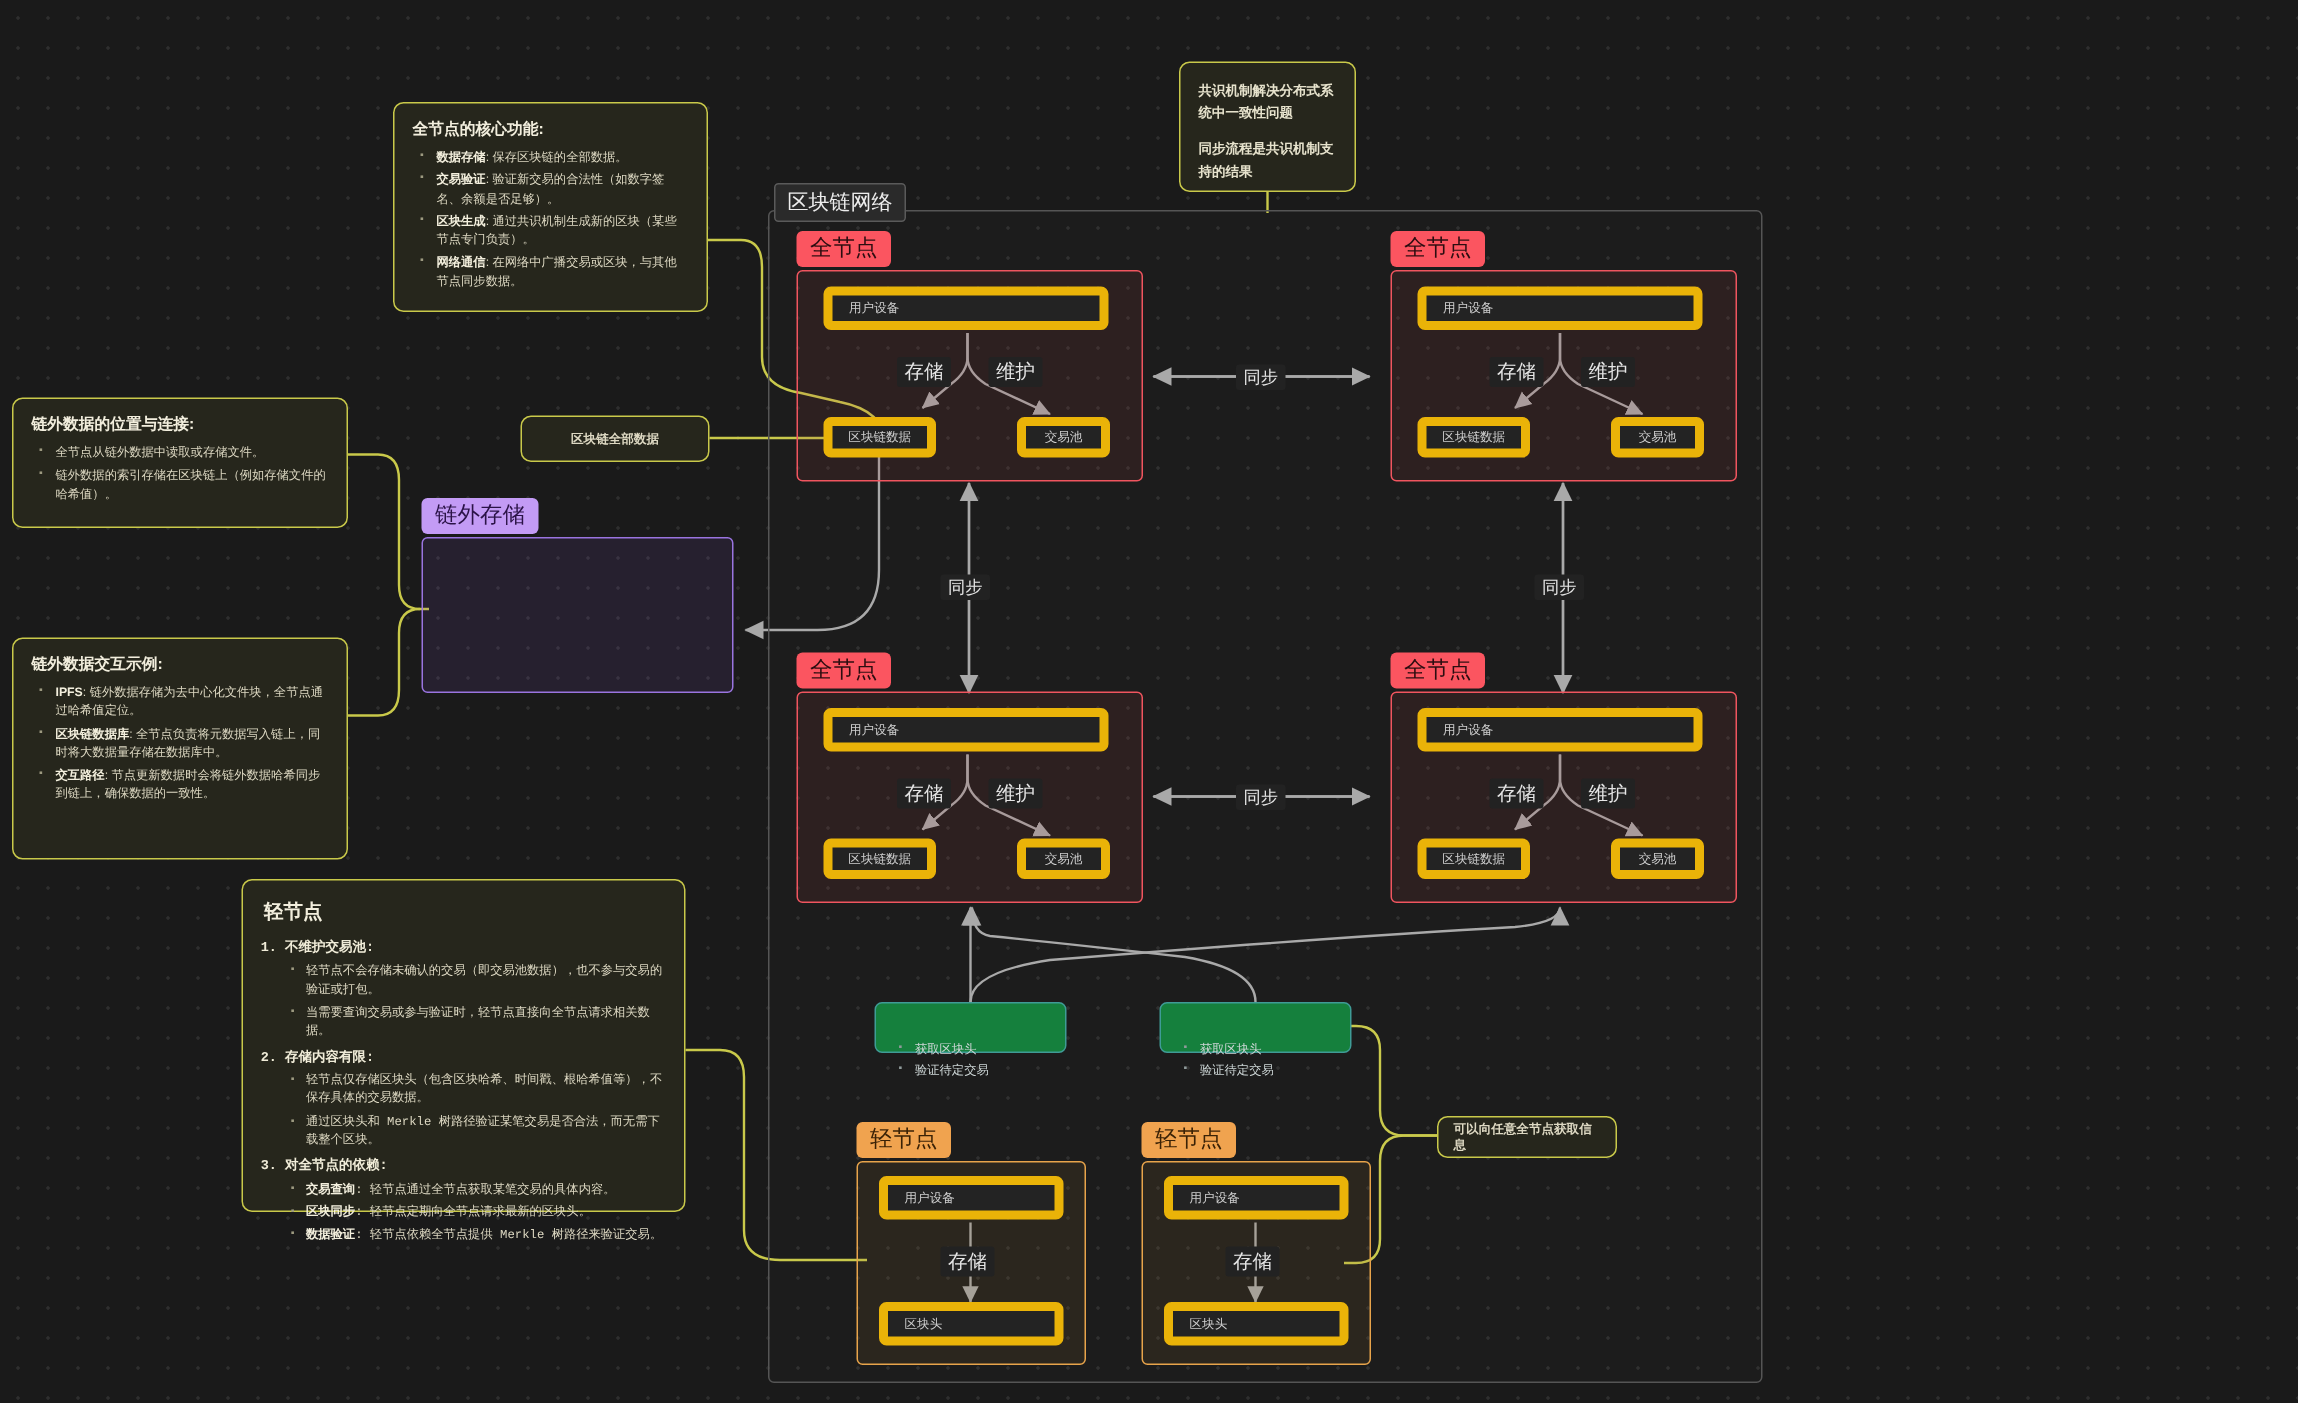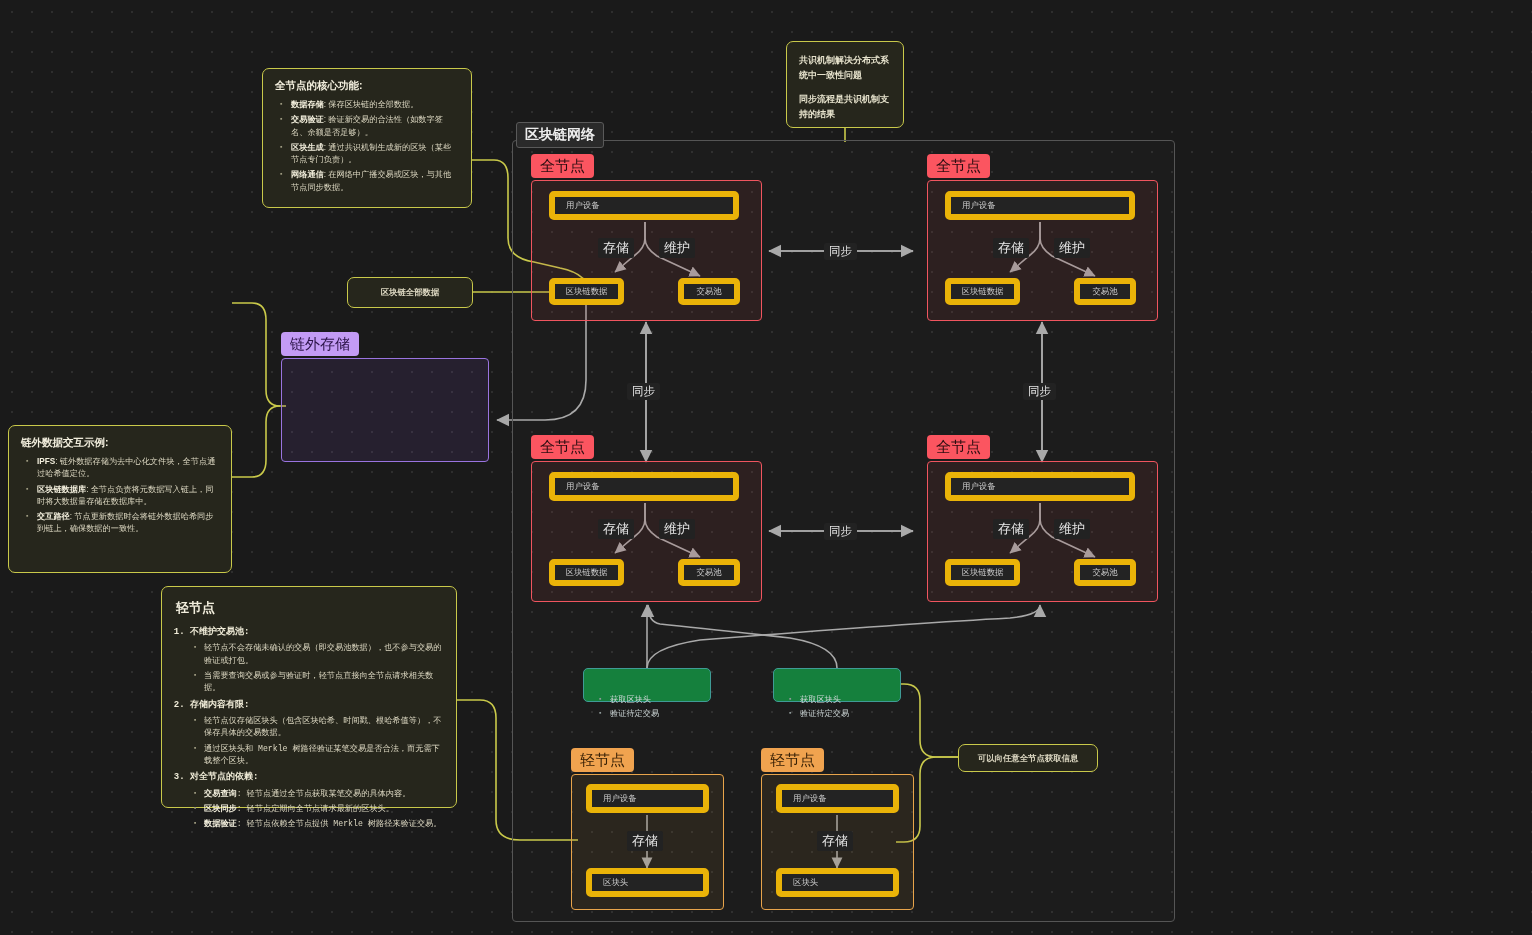--- a/index.html
+++ b/index.html
@@ -56,21 +56,21 @@
   
   #network{
     position:absolute;left:512px;top:140px;width:663px;height:782px;
     border:1px solid #555;border-radius:4px;
     background:rgba(255,255,255,0.012);
     box-sizing:border-box;
   }
   #network-title{
     position:absolute;left:516px;top:122px;
     background:#2a2a2a;border:1px solid #5a5a5a;border-radius:3px;
-    font-size:14px;color:#ededed;padding:3px 8px;font-weight:bold;
+    font-size:14px;color:#ededed;padding:3px 8px;
   }
 
   
   .node{position:absolute;box-sizing:border-box;border-radius:4px;}
   .node.full{border:1px solid #f0555f;background:rgba(160,60,60,0.13);}
   .node.light{border:1px solid #e8a44b;background:rgba(150,110,50,0.13);}
   .badge{
     position:absolute;border-radius:4px;
     font-size:15px;padding:2px 9px;
     font-weight:normal;line-height:1.35;
@@ -244,39 +244,46 @@
   <div class="badge orange" style="left:761px;top:748px;">轻节点</div>
   <div class="node light" style="left:761px;top:774px;width:153px;height:136px;"></div>
   <div class="ibox" style="left:776px;top:784px;width:123px;height:29px;">用户设备</div>
   <div class="elabel" style="left:817px;top:831px;">存储</div>
   <div class="ibox" style="left:776px;top:868px;width:123px;height:29px;">区块头</div>
 
   <div class="badge purple" style="left:281px;top:332px;">链外存储</div>
   <div class="offchain" style="left:281px;top:358px;width:208px;height:104px;"></div>
 
   <div class="label-note" style="left:347px;top:277px;width:126px;height:31px;">区块链全部数据</div>
-  <div class="label-note" style="left:958px;top:744px;width:140px;height:28px;">可以向任意全节点获取信息</div>
+  <div class="label-note" style="left:958px;top:744px;width:120px;height:28px;">可以向任意全节点获取信息</div>
 
   <div class="note" style="left:262px;top:68px;width:210px;height:140px;">
     <div class="note-title">全节点的核心功能:</div>
     <ul>
       <li><span class="b">数据存储</span><span>: 保存区块链的全部数据。</span></li>
       <li><span class="b">交易验证</span><span>: 验证新交易的合法性（如数字签名、余额是否足够）。</span></li>
       <li><span class="b">区块生成</span><span>: 通过共识机制生成新的区块（某些节点专门负责）。</span></li>
       <li><span class="b">网络通信</span><span>: 在网络中广播交易或区块，与其他节点同步数据。</span></li>
     </ul>
   </div>
 
   <div class="note" style="left:786px;top:41px;width:118px;height:87px;padding:11px 12px;">
     <div class="plain">
       <p>共识机制解决分布式系统中一致性问题</p>
       <p>同步流程是共识机制支持的结果</p>
     </div>
   </div>
 
+  <div class="note" style="left:8px;top:265px;width:224px;height:87px;">
+    <div class="note-title">链外数据的位置与连接:</div>
+    <ul>
+      <li><span>全节点从链外数据中读取或存储文件。</span></li>
+      <li><span>链外数据的索引存储在区块链上（例如存储文件的哈希值）。</span></li>
+    </ul>
+  </div>
 
   <div class="note" style="left:8px;top:425px;width:224px;height:148px;">
     <div class="note-title">链外数据交互示例:</div>
     <ul>
       <li><span class="b">IPFS</span><span>: 链外数据存储为去中心化文件块，全节点通过哈希值定位。</span></li>
       <li><span class="b">区块链数据库</span><span>: 全节点负责将元数据写入链上，同时将大数据量存储在数据库中。</span></li>
       <li><span class="b">交互路径</span><span>: 节点更新数据时会将链外数据哈希同步到链上，确保数据的一致性。</span></li>
     </ul>
   </div>
 

